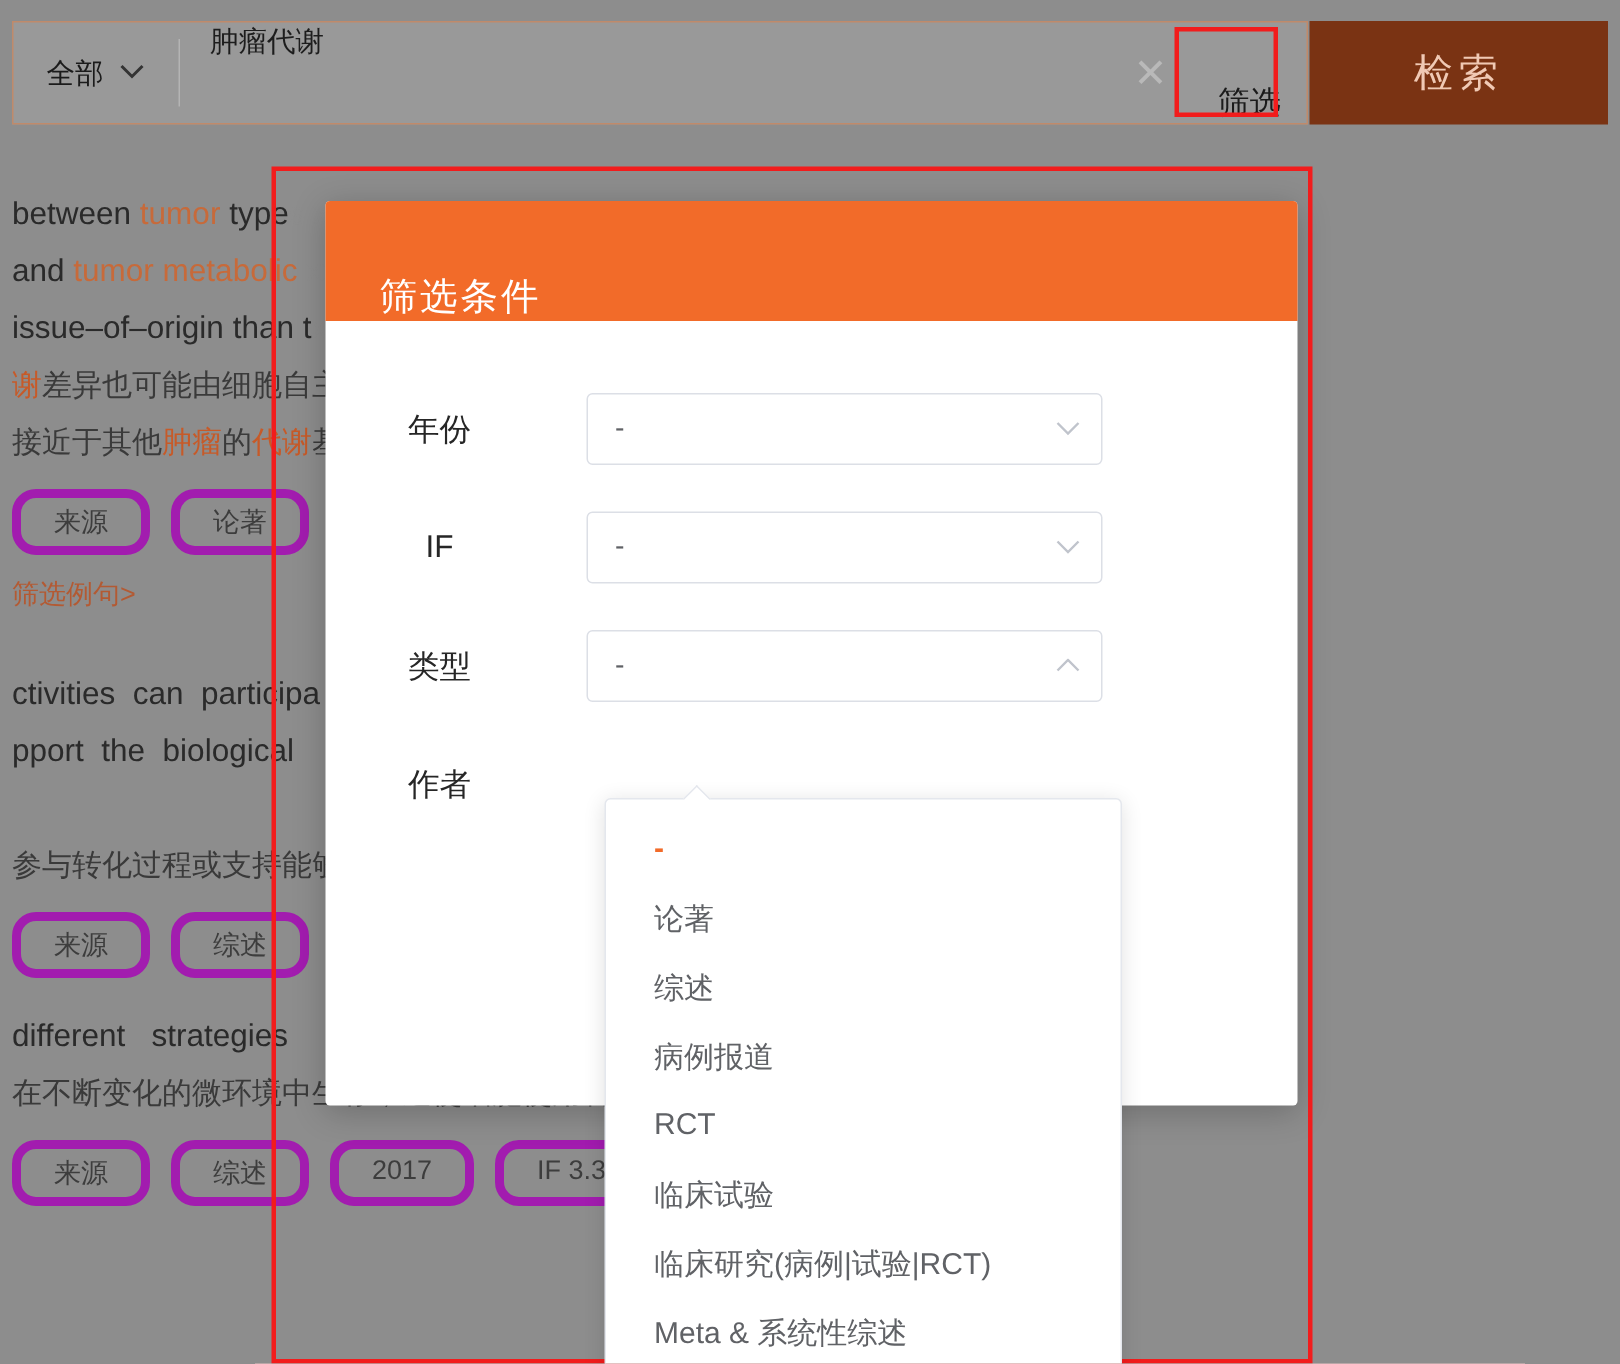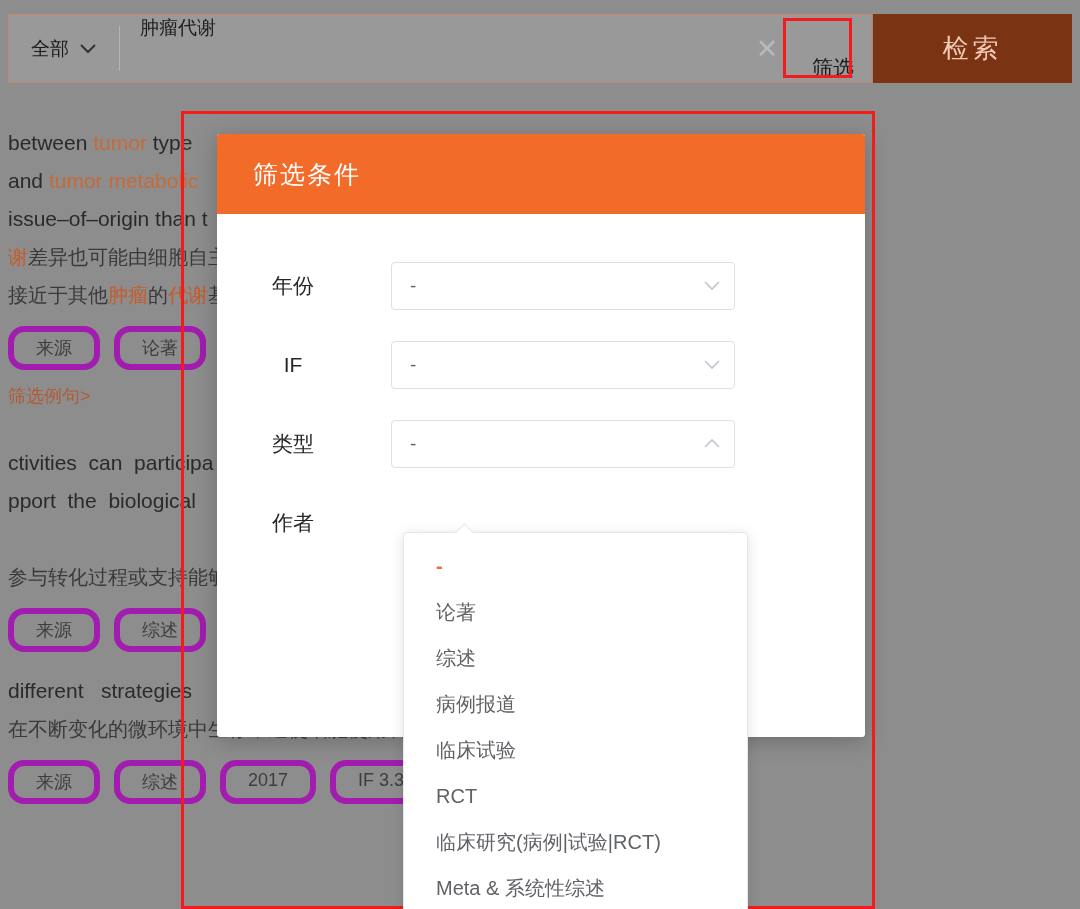--- a/index.html
+++ b/index.html
@@ -82,21 +82,21 @@
 
   
   .modal {
     position: absolute; left: 217px; top: 134px; width: 648px; height: 603px;
     background: #ffffff; border-radius: 3px;
     box-shadow: 0 4px 22px rgba(0,0,0,0.22);
     overflow: visible;
   }
   .modal-header {
     height: 80px; background: #f26b29; border-radius: 3px 3px 0 0;
-    display: flex; align-items: center; padding-left: 36px;
+    display: flex; align-items: flex-end; padding-left: 36px;
   }
   .modal-title { color: #ffffff; font-size: 25px; letter-spacing: 2px; }
   .modal-body { padding: 48px 0 0 0; position: relative; }
 
   .field { display: flex; align-items: center; margin-bottom: 31px; }
   .field-label {
     width: 174px; text-align: center; padding-right: 22px;
     font-size: 21px; color: #262626;
   }
   .select-ctrl {
@@ -278,22 +278,22 @@
       </div>
 
     </div>
   </div>
 
   <div class="dropdown">
     <div class="dd-item selected">-</div>
     <div class="dd-item">论著</div>
     <div class="dd-item">综述</div>
     <div class="dd-item">病例报道</div>
+    <div class="dd-item">RCT</div>
     <div class="dd-item">临床试验</div>
-    <div class="dd-item">RCT</div>
     <div class="dd-item">临床研究(病例|试验|RCT)</div>
     <div class="dd-item">Meta &amp; 系统性综述</div>
   </div>
 
   <div class="ann" id="ann-main"></div>
   <div class="ann" id="ann-filter"></div>
 
 </div>
 
 </body></html>

